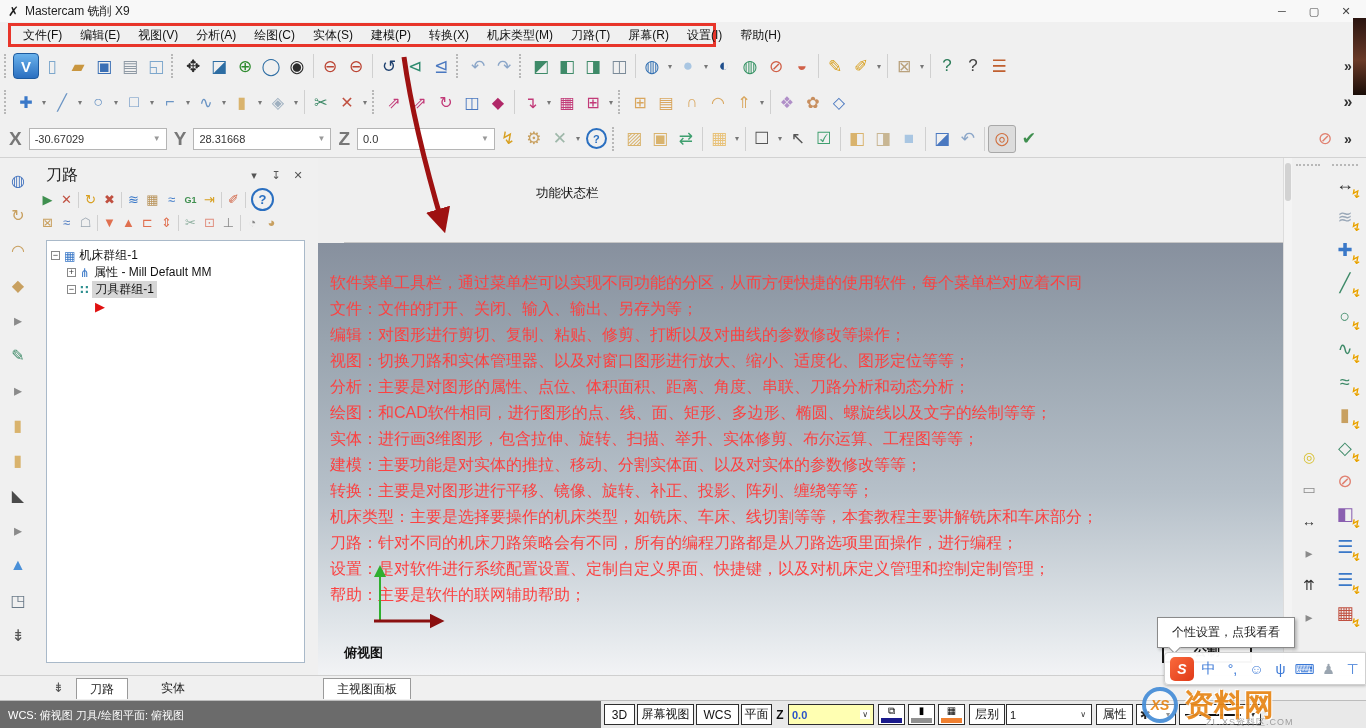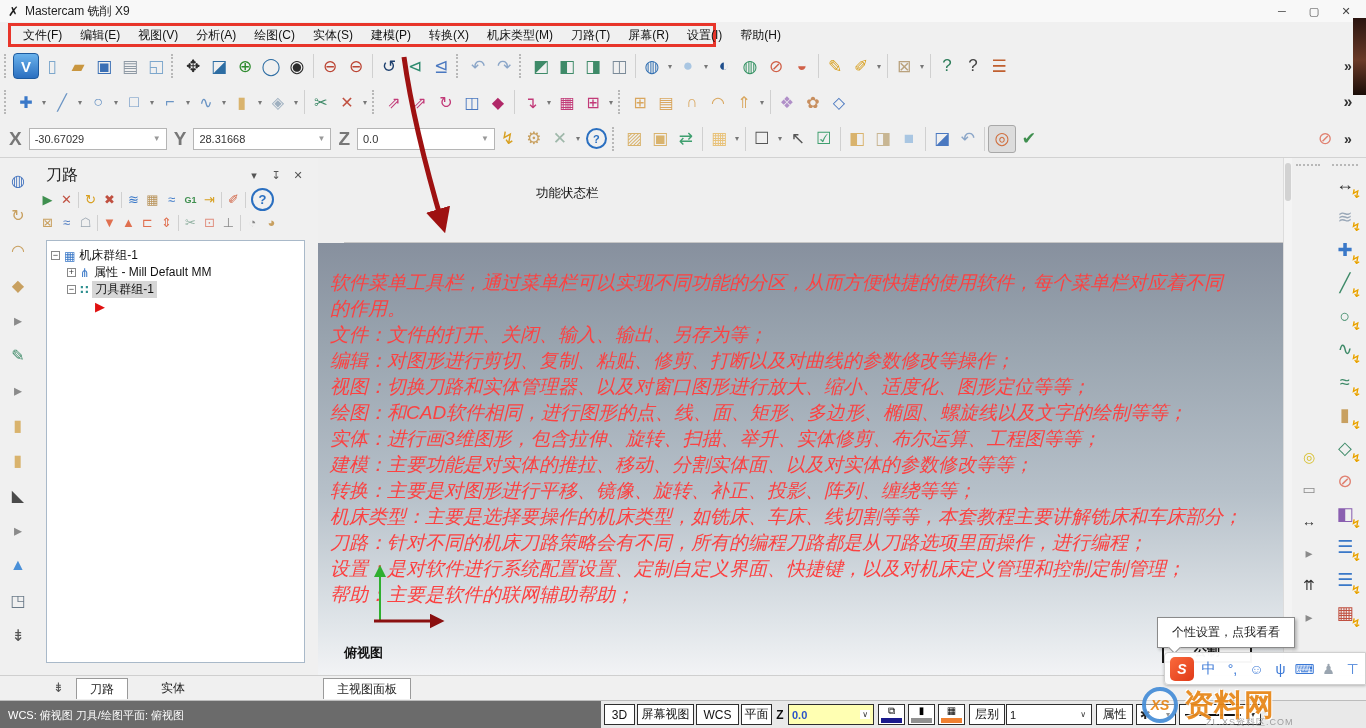--- a/index.html
+++ b/index.html
@@ -67,21 +67,21 @@
   .tico{font-size:12px;flex:0 0 auto;}
   .tsel{background:#d6d6d6;padding:0 3px;}
   .tmarker{color:#e01010;font-size:13px;margin-left:44px;}
   
   .viewport{position:absolute;left:318px;top:158px;width:965px;height:517px;background:#efefef;overflow:hidden;padding-left:26px;}
   .vp-top{position:relative;height:84px;background:#efefef;border-bottom:1px solid #c6c6c6;}
   .callout{position:absolute;left:192px;top:27px;font-size:12.5px;color:#111;}
   .vp-grad{position:absolute;left:0;top:85px;right:0;bottom:0;
            background:linear-gradient(180deg,#87909e 0%,#98a3ae 22%,#b6c0c9 58%,#e0e5e9 88%,#f2f3f5 100%);}
   .ann{position:absolute;left:12px;top:27px;}
-  .ann-line{font-size:19px;line-height:26px;color:#fb4242;white-space:nowrap;font-style:italic;}
+  .ann-line{font-size:16px;line-height:26px;color:#fb4242;white-space:nowrap;}
   .view-label{position:absolute;left:26px;bottom:13px;font-size:13px;font-weight:bold;color:#111;}
   .gnomon{position:absolute;left:30px;top:316px;}
   
   .vscroll{position:absolute;left:1283px;top:158px;width:9px;height:517px;background:#f4f4f4;
            border-left:1px solid #dcdcdc;}
   .vthumb{position:absolute;left:1px;top:5px;width:6px;height:38px;background:#d2d2d2;border-radius:3px;}
   
   .rightdock{position:absolute;left:1292px;top:158px;width:74px;height:517px;background:#f0f0f0;}
   .rd-grip1{position:absolute;left:4px;top:6px;width:24px;border-top:2px dotted #b8b8b8;}
   .rd-grip2{position:absolute;left:40px;top:6px;width:26px;border-top:2px dotted #b8b8b8;}
@@ -402,24 +402,24 @@
     </div>
   </div>
 
   <div class="viewport">
     <div class="vp-top">
       <span class="callout">功能状态栏</span>
     </div>
     <div class="vp-grad">
       <div class="ann">
           <div class="ann-line">软件菜单工具栏，通过菜单栏可以实现不同功能的分区，从而方便快捷的使用软件，每个菜单栏对应着不同</div>
-          <div class="ann-line">的作用。</div>
           <div class="ann-line">文件：文件的打开、关闭、输入、输出、另存为等；</div>
           <div class="ann-line">编辑：对图形进行剪切、复制、粘贴、修剪、打断以及对曲线的参数修改等操作；</div>
           <div class="ann-line">视图：切换刀路和实体管理器、以及对窗口图形进行放大、缩小、适度化、图形定位等等；</div>
+          <div class="ann-line">分析：主要是对图形的属性、点位、体积面积、距离、角度、串联、刀路分析和动态分析；</div>
           <div class="ann-line">绘图：和CAD软件相同，进行图形的点、线、面、矩形、多边形、椭圆、螺旋线以及文字的绘制等等；</div>
           <div class="ann-line">实体：进行画3维图形，包含拉伸、旋转、扫描、举升、实体修剪、布尔运算、工程图等等；</div>
           <div class="ann-line">建模：主要功能是对实体的推拉、移动、分割实体面、以及对实体的参数修改等等；</div>
           <div class="ann-line">转换：主要是对图形进行平移、镜像、旋转、补正、投影、阵列、缠绕等等；</div>
           <div class="ann-line">机床类型：主要是选择要操作的机床类型，如铣床、车床、线切割等等，本套教程主要讲解铣床和车床部分；</div>
           <div class="ann-line">刀路：针对不同的机床刀路策略会有不同，所有的编程刀路都是从刀路选项里面操作，进行编程；</div>
           <div class="ann-line">设置：是对软件进行系统配置设置、定制自定义界面、快捷键，以及对机床定义管理和控制定制管理；</div>
           <div class="ann-line">帮助：主要是软件的联网辅助帮助；</div>
         </div>
       <svg class="gnomon" width="110" height="75" viewBox="0 0 110 75">

